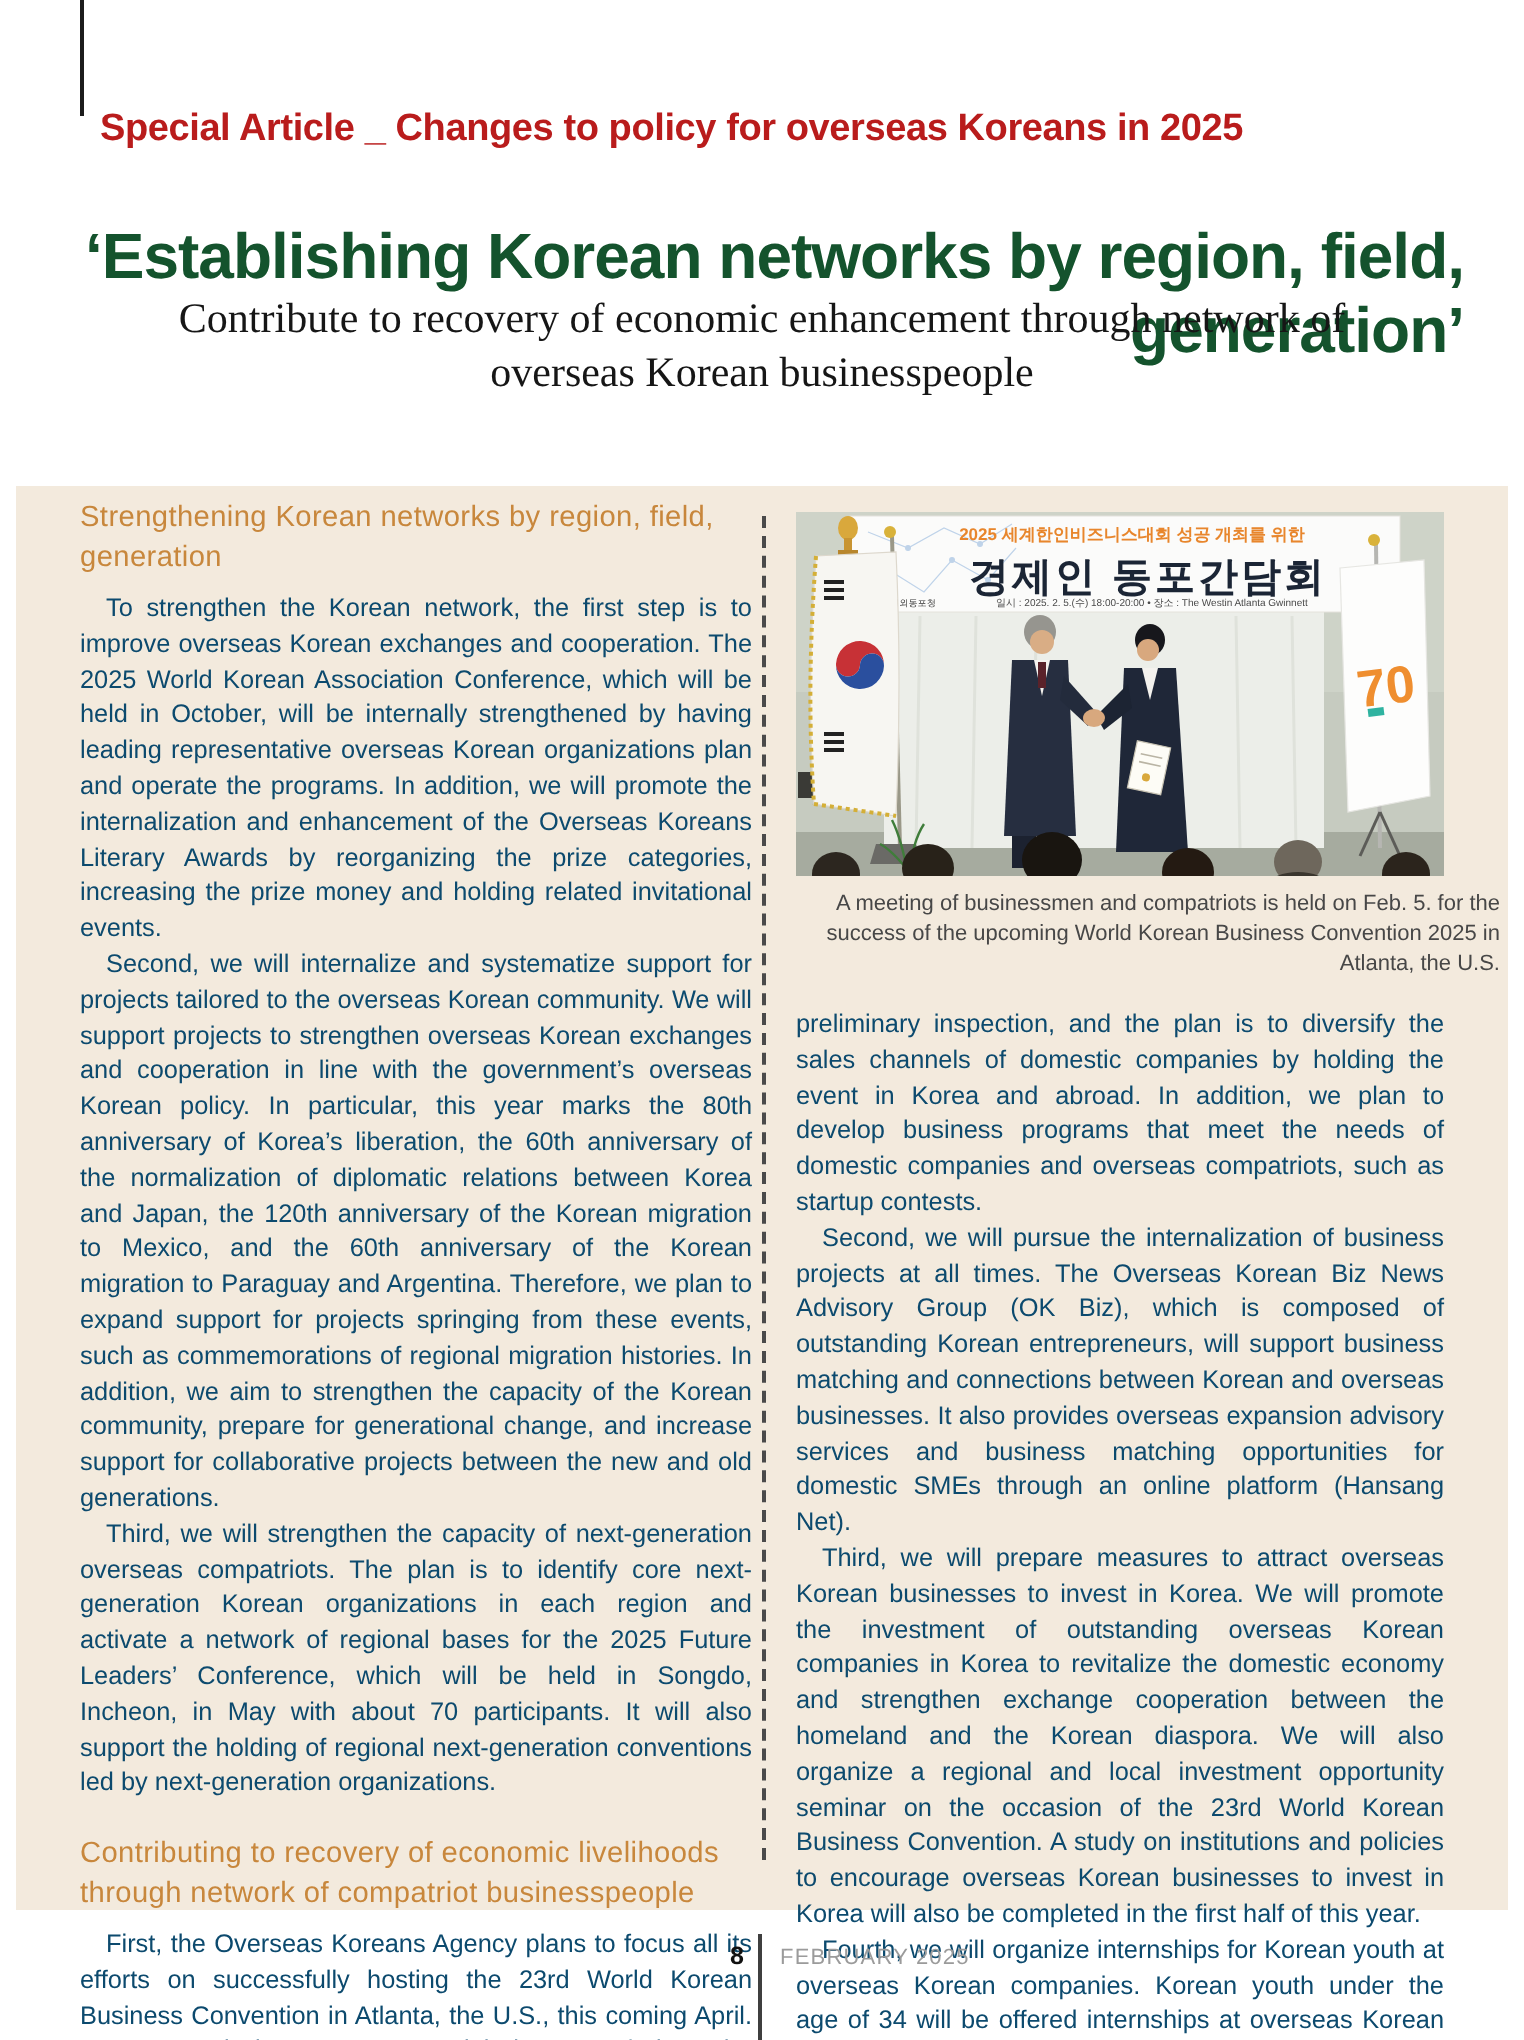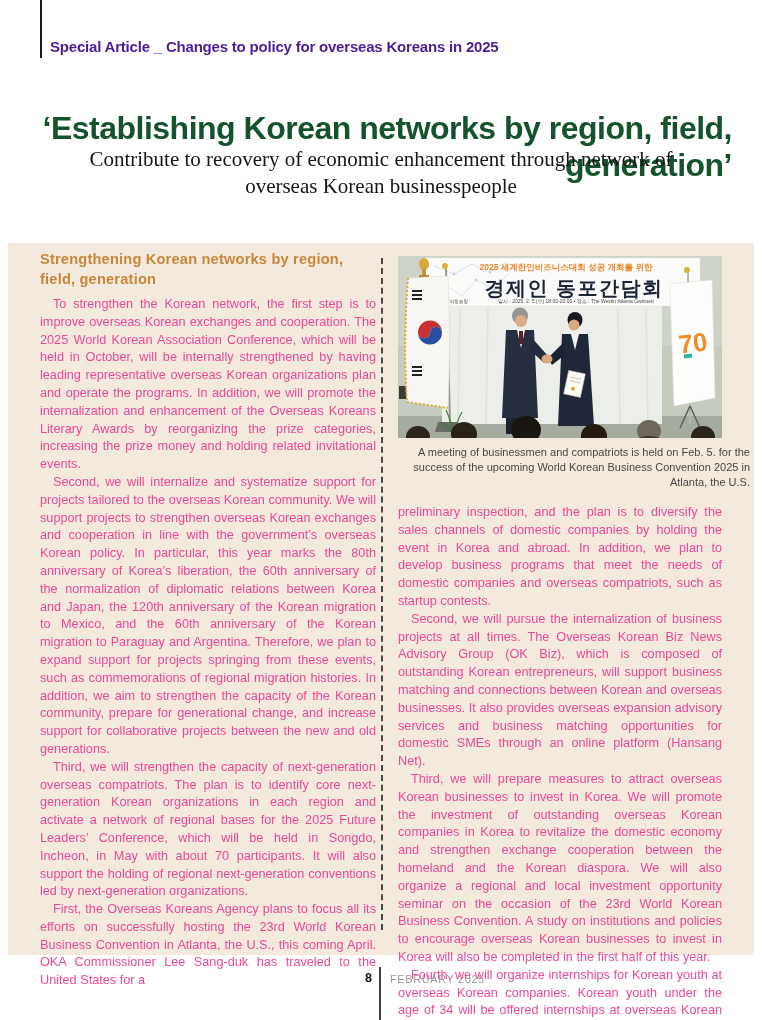--- a/index.html
+++ b/index.html
@@ -1,43 +1,43 @@
 <!DOCTYPE html>
 <html><head>
 <meta charset="utf-8">
 <style>
   html,body{margin:0;padding:0;background:#fff;}
   .page{position:relative;width:762px;height:1020px;background:#ffffff;overflow:hidden;
         font-family:"Liberation Sans",sans-serif;color:#3b3b3b;}
 
   
   .strap-rule{position:absolute;left:40px;top:0;width:2px;height:58px;background:#1c1c1c;}
-  .strap{position:absolute;left:50px;top:38px;font-size:15px;font-weight:bold;color:#4c1d95;
+  .strap{position:absolute;left:50px;top:54px;font-size:19px;font-weight:bold;color:#b91c1c;
          letter-spacing:-0.2px;}
 
   
   .headline{position:absolute;left:30px;top:110px;width:702px;text-align:right;
             font-size:32px;font-weight:bold;color:#14532d;letter-spacing:-0.5px;}
   .deck{position:absolute;left:66px;top:146px;width:630px;text-align:center;
         font-family:"Liberation Serif",serif;font-size:21px;line-height:27px;color:#161616;}
 
   
   .panel{position:absolute;left:8px;top:243px;width:746px;height:712px;background:#f3eadd;}
 
   .col-divider{position:absolute;left:381px;top:258px;height:672px;width:0;
                border-left:2px dashed #4a4a4a;}
 
   .col-left{position:absolute;left:40px;top:250px;width:336px;}
   .col-right{position:absolute;left:398px;top:256px;width:324px;}
 
-  h3.sec{margin:0 0 7px 0;font-size:14.6px;line-height:19.5px;font-weight:bold;color:#c8873c;
+  h3.sec{margin:0 0 7px 0;font-size:14.6px;line-height:19.5px;font-weight:normal;color:#c8873c;
          letter-spacing:0.2px;}
   h3.sec.second{margin-top:17px;}
   p.body{margin:0;font-size:12.7px;line-height:17.8px;text-align:justify;text-indent:13px;
-         color:#ec4899;}
+         color:#0c4a6e;}
 
   .photo-wrap{width:352px;}
   .photo-wrap svg{display:block;}
   .caption{margin-top:7px;font-size:11px;line-height:15px;color:#474747;text-align:right;}
   .right-text{margin-top:14px;}
 
   
   .folio-num{position:absolute;left:352px;top:971px;width:20px;text-align:right;
              font-size:12.5px;font-weight:bold;color:#111;}
   .folio-rule{position:absolute;left:379px;top:967px;width:1.5px;height:53px;background:#3f3f3f;}
@@ -56,20 +56,21 @@
   <div class="deck">Contribute to recovery of economic enhancement through network of overseas Korean businesspeople</div>
 
   <div class="panel"></div>
   <div class="col-divider"></div>
 
   <div class="col-left">
     <h3 class="sec">Strengthening Korean networks by region, field, generation</h3>
     <p class="body">To strengthen the Korean network, the first step is to improve overseas Korean exchanges and cooperation. The 2025 World Korean Association Conference, which will be held in October, will be internally strengthened by having leading representative overseas Korean organizations plan and operate the programs. In addition, we will promote the internalization and enhancement of the Overseas Koreans Literary Awards by reorganizing the prize categories, increasing the prize money and holding related invitational events.</p>
     <p class="body">Second, we will internalize and systematize support for projects tailored to the overseas Korean community. We will support projects to strengthen overseas Korean exchanges and cooperation in line with the government’s overseas Korean policy. In particular, this year marks the 80th anniversary of Korea’s liberation, the 60th anniversary of the normalization of diplomatic relations between Korea and Japan, the 120th anniversary of the Korean migration to Mexico, and the 60th anniversary of the Korean migration to Paraguay and Argentina. Therefore, we plan to expand support for projects springing from these events, such as commemorations of regional migration histories. In addition, we aim to strengthen the capacity of the Korean community, prepare for generational change, and increase support for collaborative projects between the new and old generations.</p>
     <p class="body">Third, we will strengthen the capacity of next-generation overseas compatriots. The plan is to identify core next-generation Korean organizations in each region and activate a network of regional bases for the 2025 Future Leaders’ Conference, which will be held in Songdo, Incheon, in May with about 70 participants. It will also support the holding of regional next-generation conventions led by next-generation organizations.</p>
+    <h3 class="sec second">Contributing to recovery of economic livelihoods through network of compatriot businesspeople</h3>
     <p class="body">First, the Overseas Koreans Agency plans to focus all its efforts on successfully hosting the 23rd World Korean Business Convention in Atlanta, the U.S., this coming April. OKA Commissioner Lee Sang-duk has traveled to the United States for a</p>
   </div>
 
   <div class="col-right">
     <div class="photo-wrap">
       <svg width="324" height="182" viewBox="0 0 324 182">
 
         <rect x="0" y="0" width="324" height="182" fill="#c6cbc0"></rect>
         <rect x="0" y="0" width="324" height="90" fill="#ced3c8"></rect>
         <rect x="0" y="160" width="324" height="22" fill="#a6ab9f"></rect>

